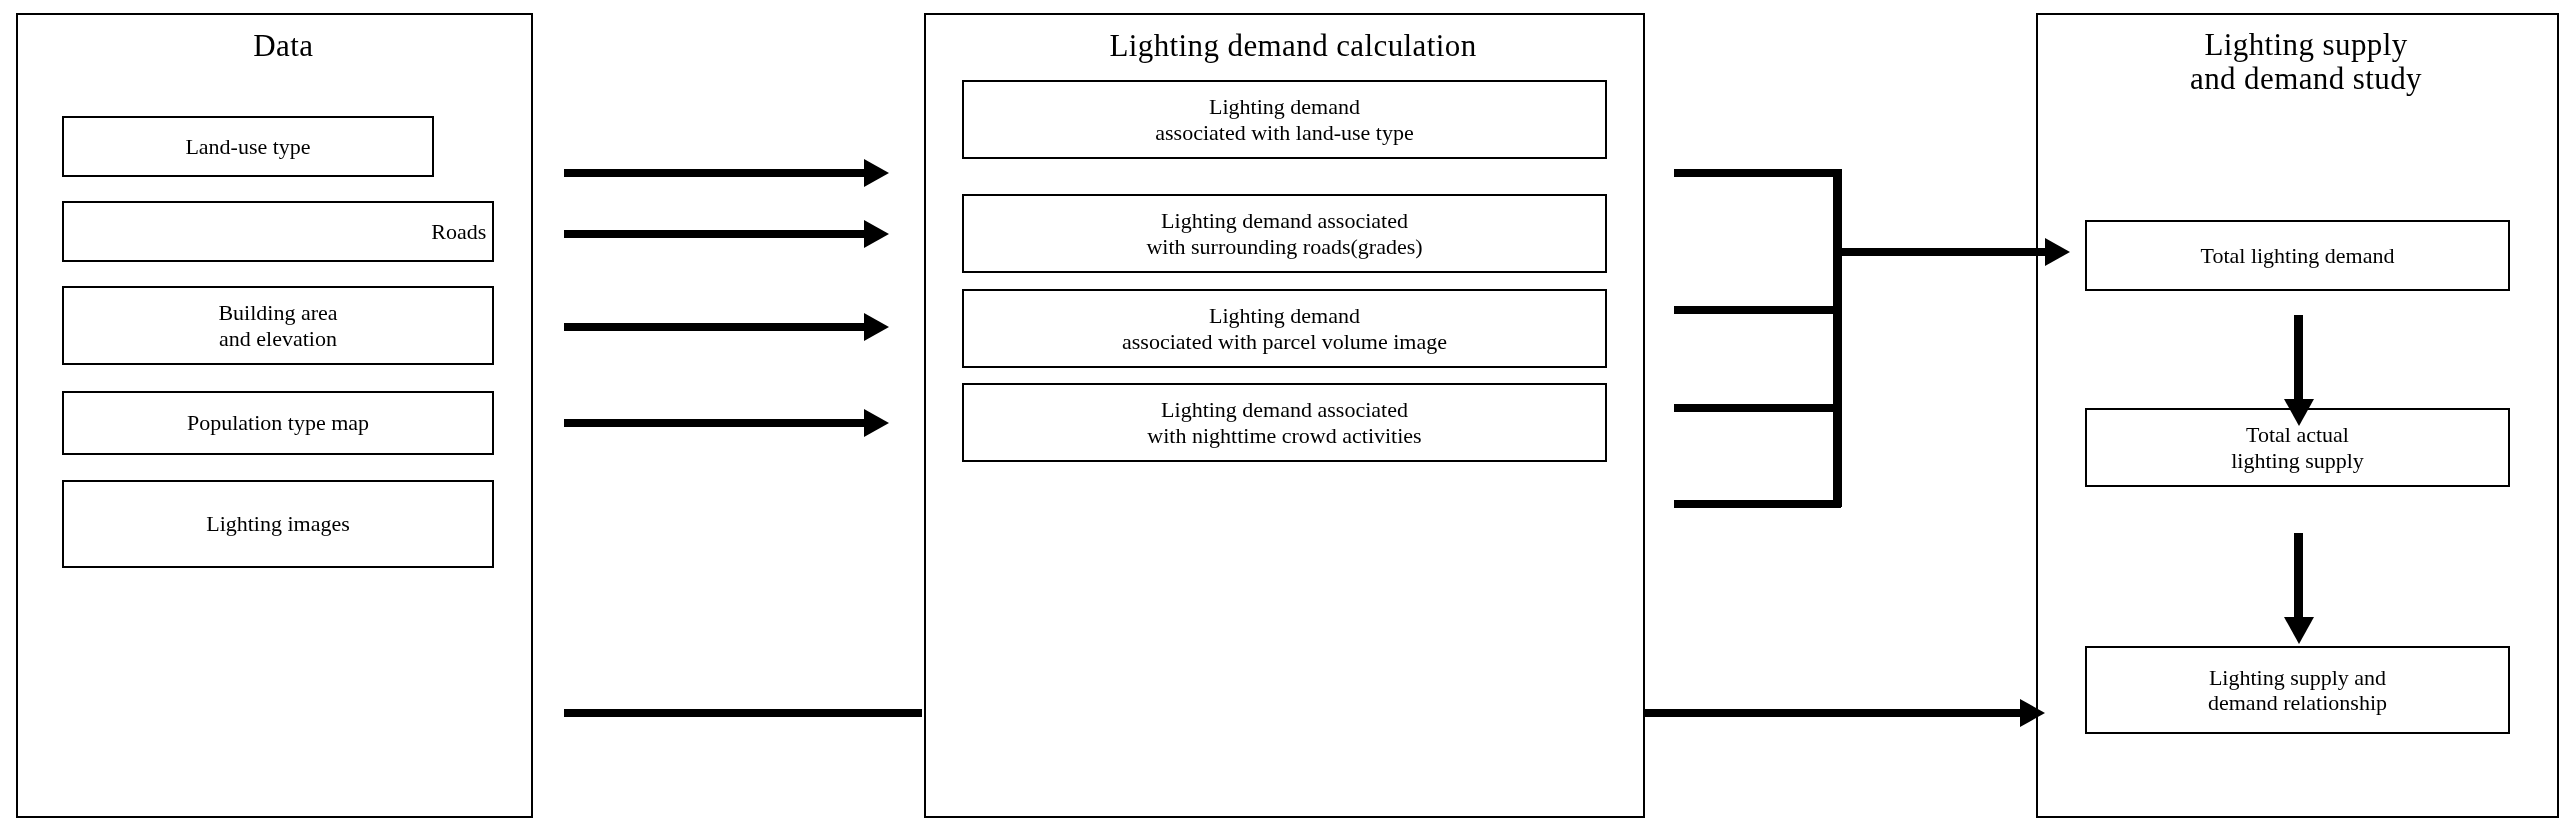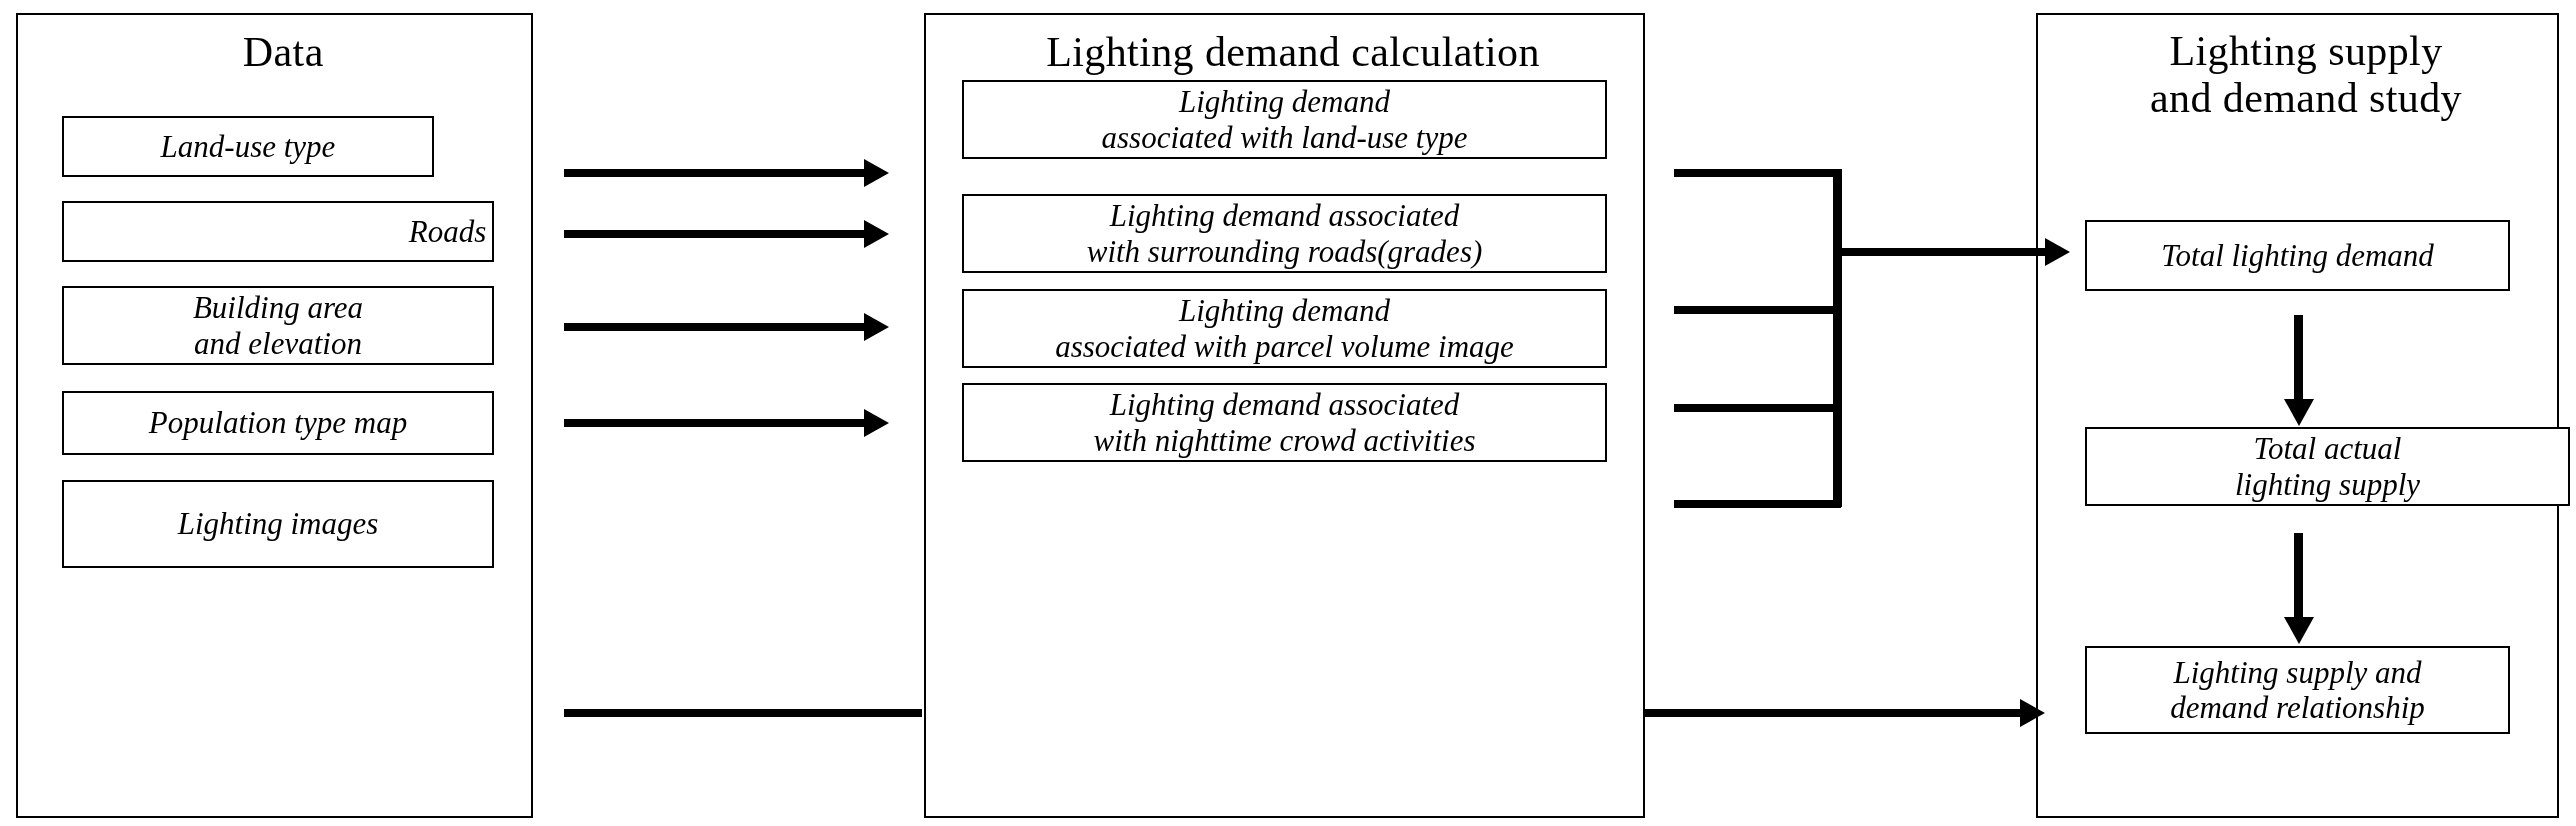--- a/index.html
+++ b/index.html
@@ -24,45 +24,44 @@
     position: absolute;
     box-sizing: border-box;
     border: 2.8px solid #000000;
     background: #ffffff;
   }
   .panel-title {
     position: absolute;
     left: 0;
     right: 0;
     text-align: center;
-    font-size: 42px;
+    font-size: 31px;
     line-height: 1.12;
     letter-spacing: 0.4px;
     white-space: pre-line;
     padding-left: 17px;
   }
 
   
   .ibox {
     position: absolute;
     box-sizing: border-box;
     border: 2.8px solid #000000;
     background: #ffffff;
     display: flex;
     align-items: center;
     justify-content: center;
     text-align: center;
   }
   .ibox > span {
     display: block;
-    font-size: 31px;
+    font-size: 22px;
     line-height: 1.14;
     white-space: pre-line;
     padding: 0 5.7px;
-    font-style: italic;
   }
 
   
   .arrow-h {              
     position: absolute;
     height: 7.8px;
     background: #000000;
   }
   .arrow-h .head {
     position: absolute;
@@ -148,21 +147,21 @@
   </div>
 
   <div class="panel" style="left:2036px; top:12.8px; width:523px; height:805px;">
     <div class="panel-title" style="top:12.8px;">Lighting supply
 and demand study</div>
   </div>
 
   <div class="ibox" style="left:2085px; top:220px; width:425px; height:71px;">
     <span>Total lighting demand</span>
   </div>
-  <div class="ibox" style="left:2085px; top:427px; width:485px; height:79px;">
+  <div class="ibox" style="left:2085px; top:408px; width:425px; height:79px;">
     <span>Total actual
 lighting supply</span>
   </div>
   <div class="ibox" style="left:2085px; top:646px; width:425px; height:88px;">
     <span>Lighting supply and
 demand relationship</span>
   </div>
 
   <div class="arrow-h" style="left:564px; top:169px; width:301px;">
     <span class="head"></span>

